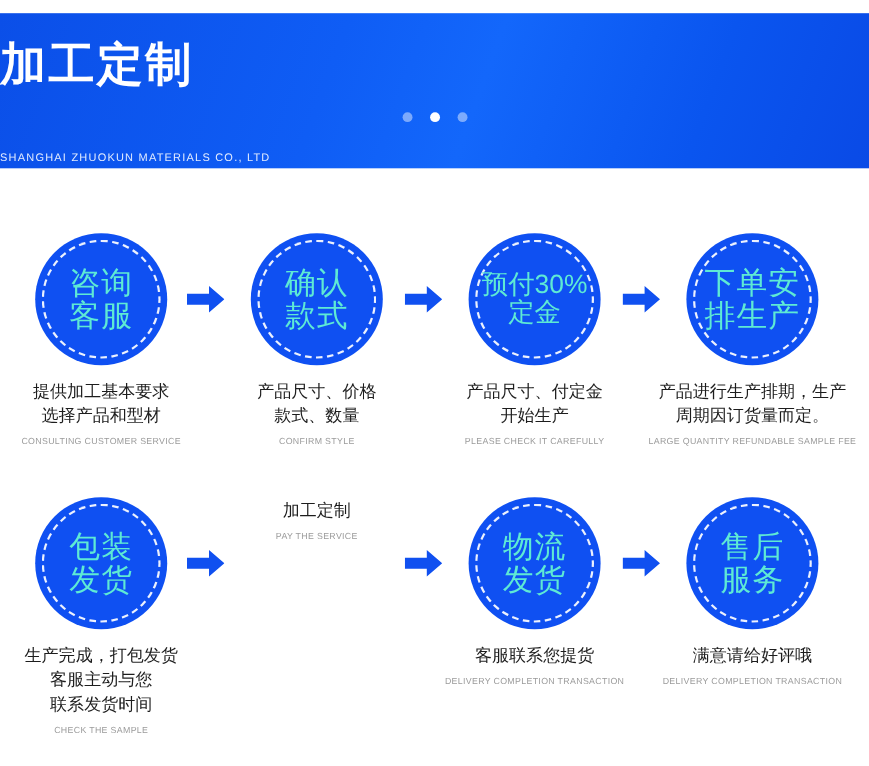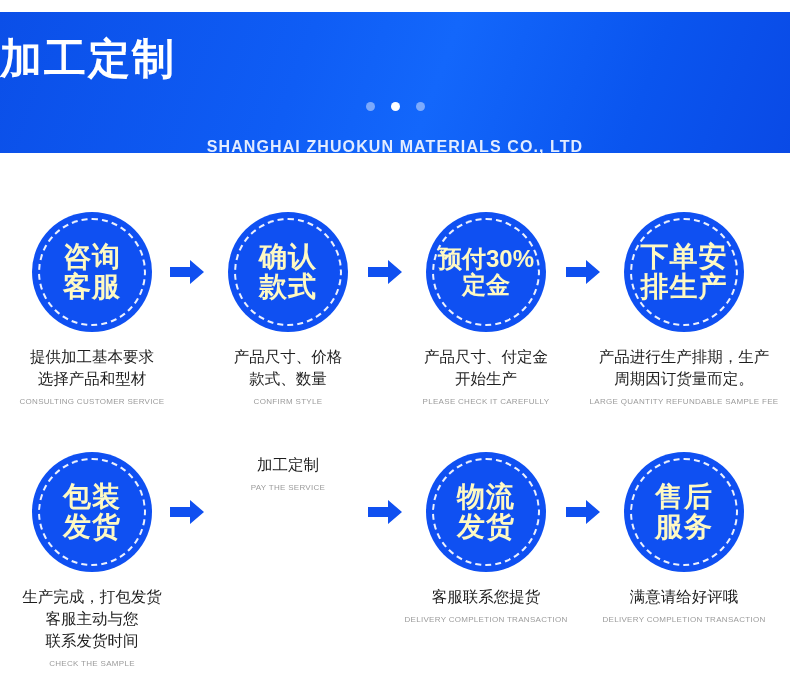--- a/index.html
+++ b/index.html
@@ -32,25 +32,24 @@
     font-size:0;
   }
   .dot{
     display:inline-block;width:9px;height:9px;border-radius:50%;
     background:rgba(255,255,255,0.45);
     margin:0 8px;vertical-align:middle;
   }
   .dot.active{background:#ffffff;}
   .banner-sub{
     position:absolute;left:0;right:0;top:126px;
-    text-align:center;
     color:#e3ecff;
-    font-size:16px;
+    font-size:10px;
     letter-spacing:1.1px;
-    font-weight:bold;
+    font-weight:normal;
   }
 
   
   .row{position:absolute;left:0;width:790px;}
   .row-1{top:200px;}
   .row-2{top:440px;}
 
   .step{
     position:absolute;
     width:196px;
@@ -69,22 +68,22 @@
     display:flex;align-items:center;justify-content:center;
   }
   .circle:after{
     content:"";
     position:absolute;left:6px;top:6px;right:6px;bottom:6px;
     border:2px dashed rgba(255,255,255,0.92);
     border-radius:50%;
   }
   .circle-label{
     position:relative;z-index:2;
-    color:#fef9c3;
-    font-weight:bold;
+    color:#5eead4;
+    font-weight:normal;
     font-size:28px;
     line-height:1.08;
     letter-spacing:1px;
     white-space:pre-line;
   }
   .circle-label.small{font-size:24px;letter-spacing:0;text-align:center;}
 
   .caption{
     margin-top:14px;
     color:#1d1d1d;

